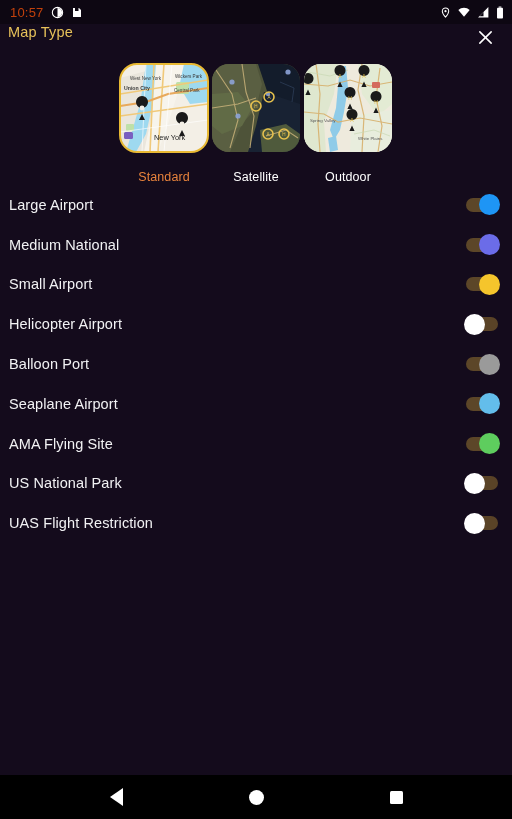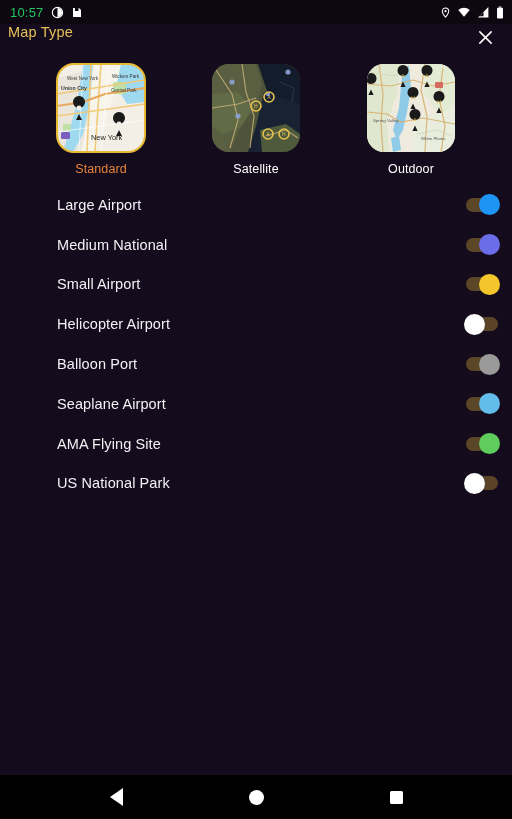--- a/index.html
+++ b/index.html
@@ -12,58 +12,57 @@
   .screen { position:relative; width:512px; height:819px; background:#140b1c; }
 
   
   .statusbar {
     position:absolute; top:0; left:0; width:512px; height:24px;
     background:#0d0712;
     display:flex; align-items:center; justify-content:space-between;
     padding:0 8px 0 10px;
   }
   .sb-left { display:flex; align-items:center; gap:7px; }
-  .sb-time { color:#22c55e; font-size:13px; letter-spacing:.2px; }
+  .sb-time { color:#c2410c; font-size:13px; letter-spacing:.2px; }
   .sb-right { display:flex; align-items:center; gap:6px; }
   .sb-ico { display:block; }
 
   
   .header {
     position:absolute; top:24px; left:0; width:512px; height:34px;
     display:flex; justify-content:space-between;
     padding:0 14px 0 8px;
   }
   .header-title { color:#e7c25a; font-size:14.5px; letter-spacing:.2px; }
   .close-btn {
     width:26px; height:26px; display:flex; align-items:center; justify-content:center;
     cursor:pointer;
   }
 
   
   .maptypes {
     position:absolute; top:64px; left:0; width:512px;
-    display:flex; justify-content:center; gap:63px;
+    display:flex; justify-content:center; 
   }
   .mt { width:92px; display:flex; flex-direction:column; align-items:center; cursor:pointer; }
   .mt-thumb {
     width:88px; height:88px; border-radius:17px; overflow:hidden;
     position:relative; background:#222;
   }
   .mt.selected .mt-thumb { outline:2.5px solid #e8b933; outline-offset:-1px; }
-  .mt-label { margin-top:10px; font-size:12.5px; color:#ffffff; letter-spacing:.1px; }
+  .mt-label { margin-top:18px; font-size:12.5px; color:#ffffff; letter-spacing:.1px; }
   .mt.selected .mt-label { color:#e8833c; }
 
   .mt-thumb svg { display:block; width:88px; height:88px; }
 
   
   .layers { position:absolute; top:185px; left:0; width:512px; }
   .row {
     height:39.8px; display:flex; align-items:center; justify-content:space-between;
     padding:0 14px 0 9px;
-    margin-left:48px;
   }
   .row-label { color:#f2f2f4; font-size:14.5px; letter-spacing:.1px; }
 
   .switch {
     position:relative; width:32px; height:14px; border-radius:7px;
     background:#5c4628; cursor:pointer; flex:none;
   }
   .switch.off { background:#5a4327; }
   .knob {
     position:absolute; top:-3.5px; width:21px; height:21px; border-radius:50%;
@@ -310,20 +309,26 @@
       </div>
     </div>
 
     <div class="row">
       <span class="row-label">US National Park</span>
       <div class="switch off">
         <span class="knob"></span>
       </div>
     </div>
 
+    <div class="row">
+      <span class="row-label">UAS Flight Restriction</span>
+      <div class="switch off">
+        <span class="knob"></span>
+      </div>
+    </div>
   </div>
 
   <div class="navbar">
     <div class="nav-btn">
       <span class="nav-back"></span>
     </div>
     <div class="nav-btn">
       <span class="nav-home"></span>
     </div>
     <div class="nav-btn">

